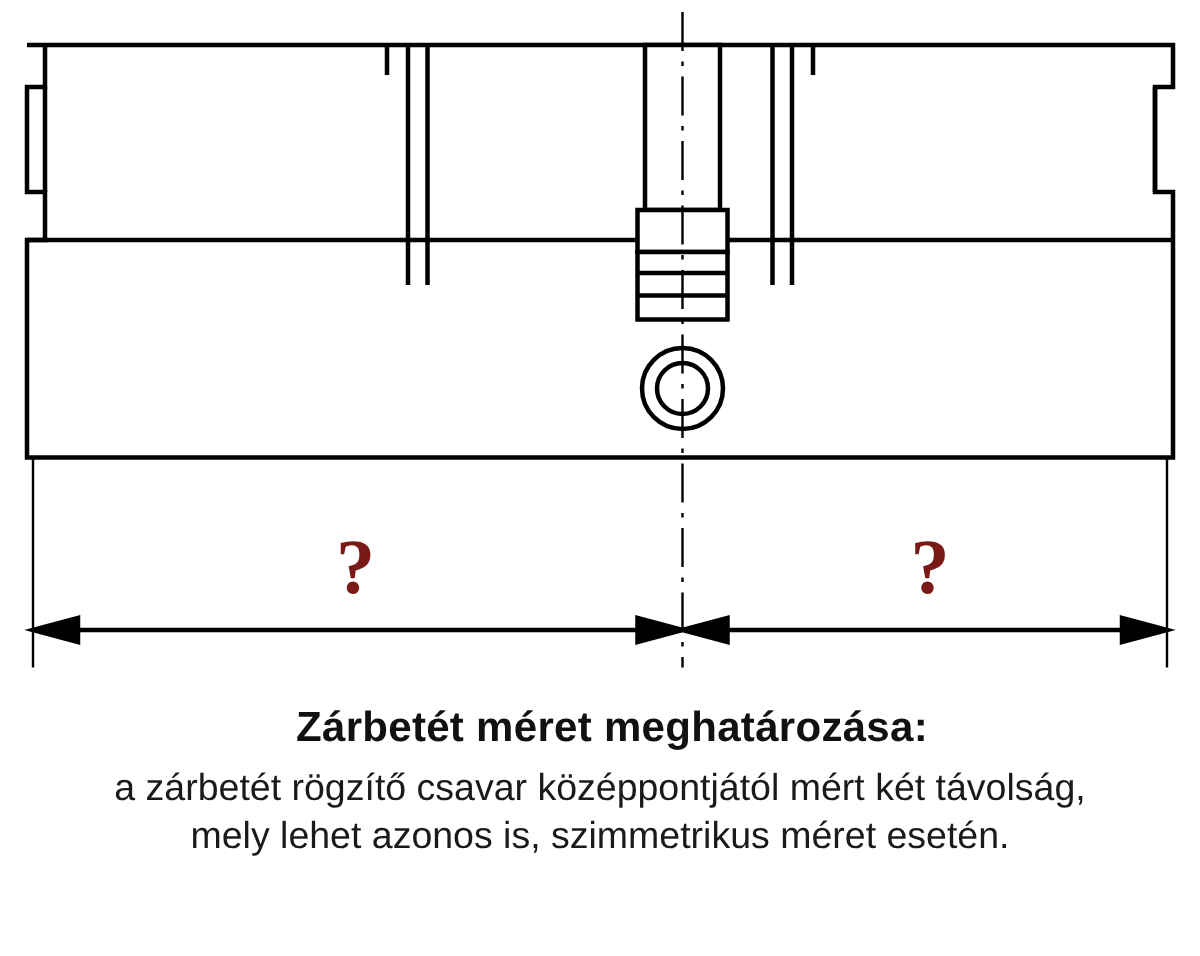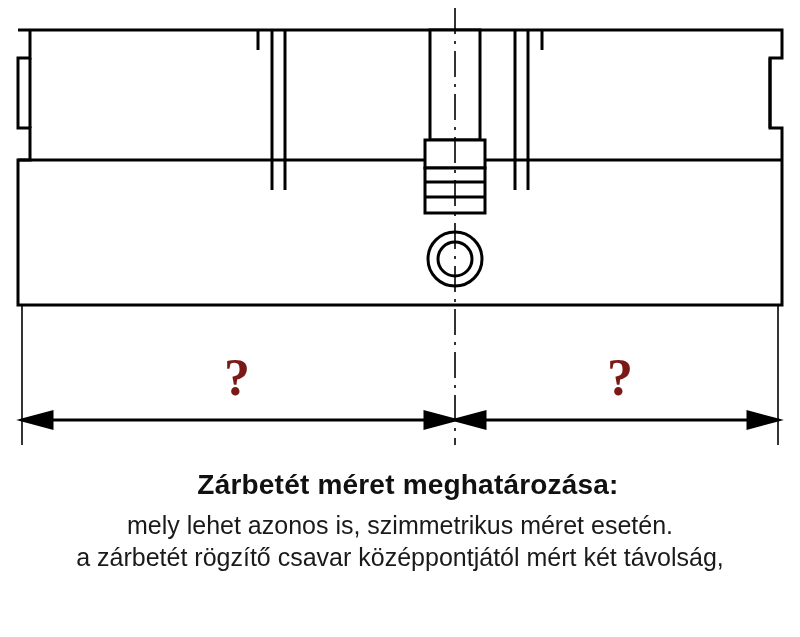--- a/index.html
+++ b/index.html
@@ -127,18 +127,18 @@
       <polygon points="778,420 748,412 748,428"></polygon>
     </g>
 
     <text class="qmark" x="237" y="395" text-anchor="middle">?</text>
     <text class="qmark" x="620" y="395" text-anchor="middle">?</text>
   </svg>
 
   <div id="caption">
     <div class="caption-title">Zárbetét méret meghatározása:</div>
     <div class="caption-body">
+      <span>a zárbetét rögzítő csavar középpontjától mért két távolság,</span>
       <span>mely lehet azonos is, szimmetrikus méret esetén.</span>
-      <span>a zárbetét rögzítő csavar középpontjától mért két távolság,</span>
     </div>
   </div>
 
 </div>
 
 </body></html>

